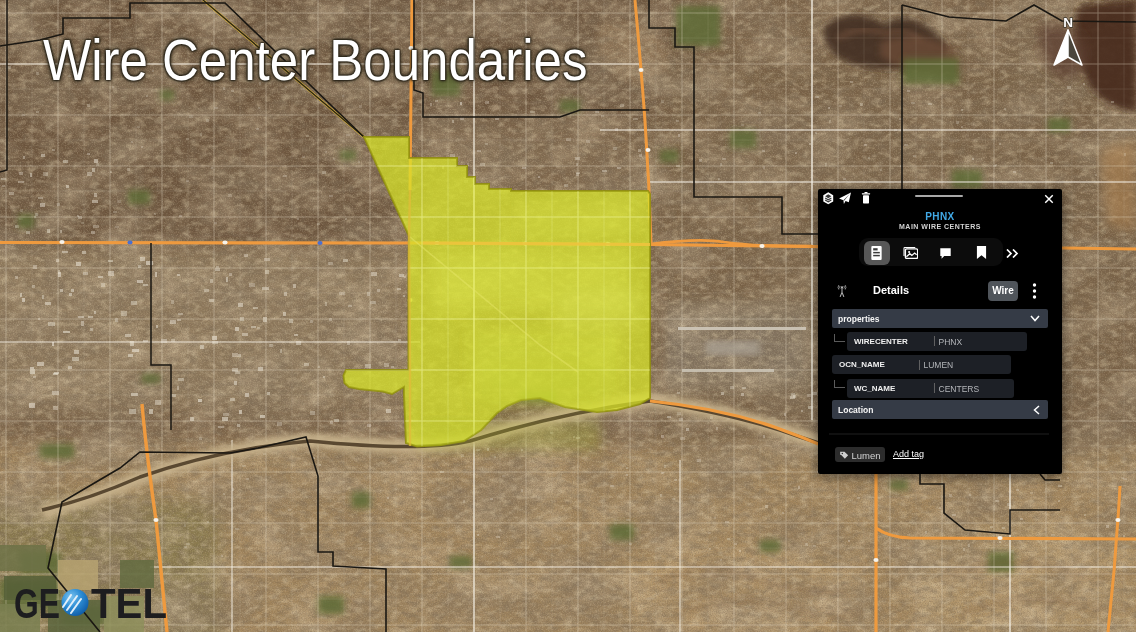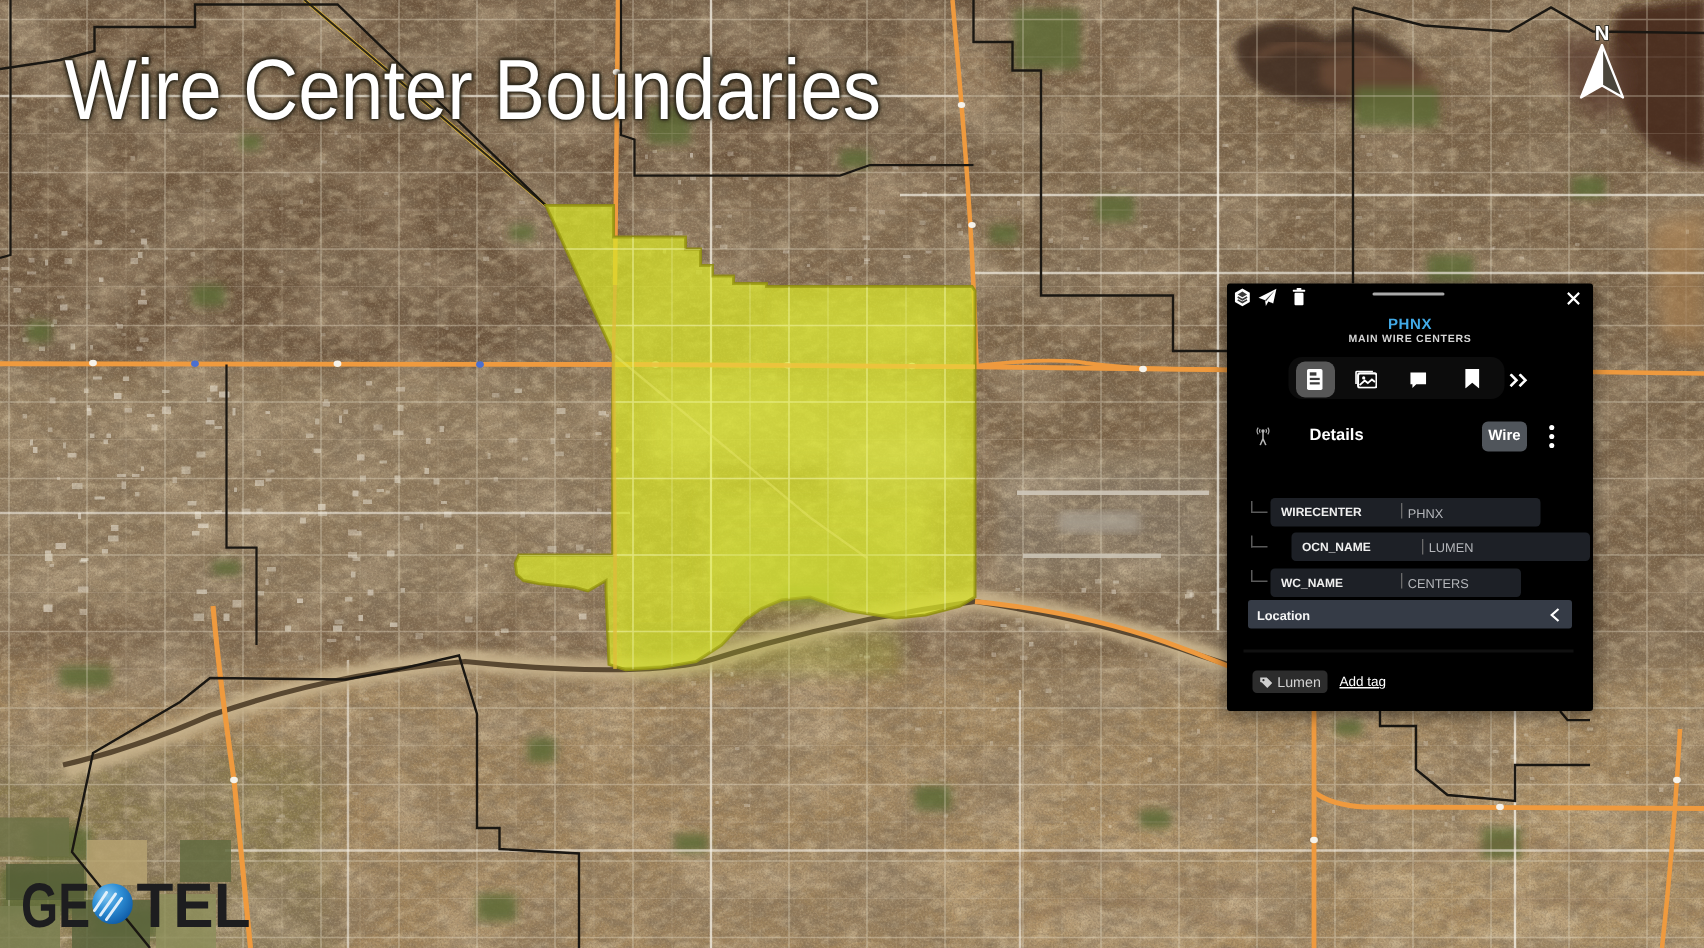--- a/index.html
+++ b/index.html
@@ -901,30 +901,36 @@
   <div style="position:absolute;left:35px;top:95px;font-size:11px;font-weight:bold;color:#fff;padding-left:20px;">Details</div>
 
   <div style="position:absolute;left:170px;top:92px;width:30px;height:20px;background:#50555b;border-radius:4px;color:#fff;font-size:10px;font-weight:bold;text-align:center;line-height:20px;">Wire</div>
 
   <svg style="position:absolute;left:214px;top:94px" width="5" height="16" viewBox="0 0 5 16">
         <circle cx="2.5" cy="2" r="1.7" fill="#fff"></circle>
         <circle cx="2.5" cy="8" r="1.7" fill="#fff"></circle>
         <circle cx="2.5" cy="14" r="1.7" fill="#fff"></circle>
       </svg>
 
+  <div style="position:absolute;left:14px;top:119.5px;width:216px;height:19px;background:#353b46;border-radius:2px;">
+    <span style="position:absolute;left:6px;top:5px;font-size:8.5px;font-weight:bold;color:#f5f5f5;">properties</span>
+    <svg style="position:absolute;right:8px;top:6px" width="10" height="7" viewBox="0 0 10 7">
+          <path d="M1,1 L5,5.5 L9,1" stroke="#fff" stroke-width="1.5" fill="none"></path>
+        </svg>
+  </div>
 
   <div style="position:absolute;left:16px;top:145px;width:10px;height:7px;border-left:1.5px solid #5a5a5a;border-bottom:1.5px solid #5a5a5a;"></div>
   <div style="position:absolute;left:29px;top:142.5px;width:180px;height:19px;background:#1d2026;border-radius:3px;">
     <span style="position:absolute;left:7px;top:5px;font-size:8px;font-weight:bold;color:#f0f0f0;">WIRECENTER</span>
     <span style="position:absolute;left:86px;top:2.5px;color:#6a6a6a;font-size:11px;">|</span>
     <span style="position:absolute;left:91.5px;top:5px;font-size:8.5px;color:#b4b6ba;">PHNX</span>
   </div>
 
   <div style="position:absolute;left:16px;top:168px;width:10px;height:7px;border-left:1.5px solid #5a5a5a;border-bottom:1.5px solid #5a5a5a;"></div>
-  <div style="position:absolute;left:43px;top:166px;width:199px;height:19px;background:#1d2026;border-radius:3px;">
+  <div style="position:absolute;left:14px;top:166px;width:179px;height:19px;background:#1d2026;border-radius:3px;">
     <span style="position:absolute;left:7px;top:5px;font-size:8px;font-weight:bold;color:#f0f0f0;">OCN_NAME</span>
     <span style="position:absolute;left:86px;top:2.5px;color:#6a6a6a;font-size:11px;">|</span>
     <span style="position:absolute;left:91.5px;top:5px;font-size:8.5px;color:#b4b6ba;">LUMEN</span>
   </div>
 
   <div style="position:absolute;left:16px;top:191px;width:10px;height:7px;border-left:1.5px solid #5a5a5a;border-bottom:1.5px solid #5a5a5a;"></div>
   <div style="position:absolute;left:29px;top:189.5px;width:167px;height:19px;background:#1d2026;border-radius:3px;">
     <span style="position:absolute;left:7px;top:5px;font-size:8px;font-weight:bold;color:#f0f0f0;">WC_NAME</span>
     <span style="position:absolute;left:86px;top:2.5px;color:#6a6a6a;font-size:11px;">|</span>
     <span style="position:absolute;left:91.5px;top:5px;font-size:8.5px;color:#b4b6ba;">CENTERS</span>

